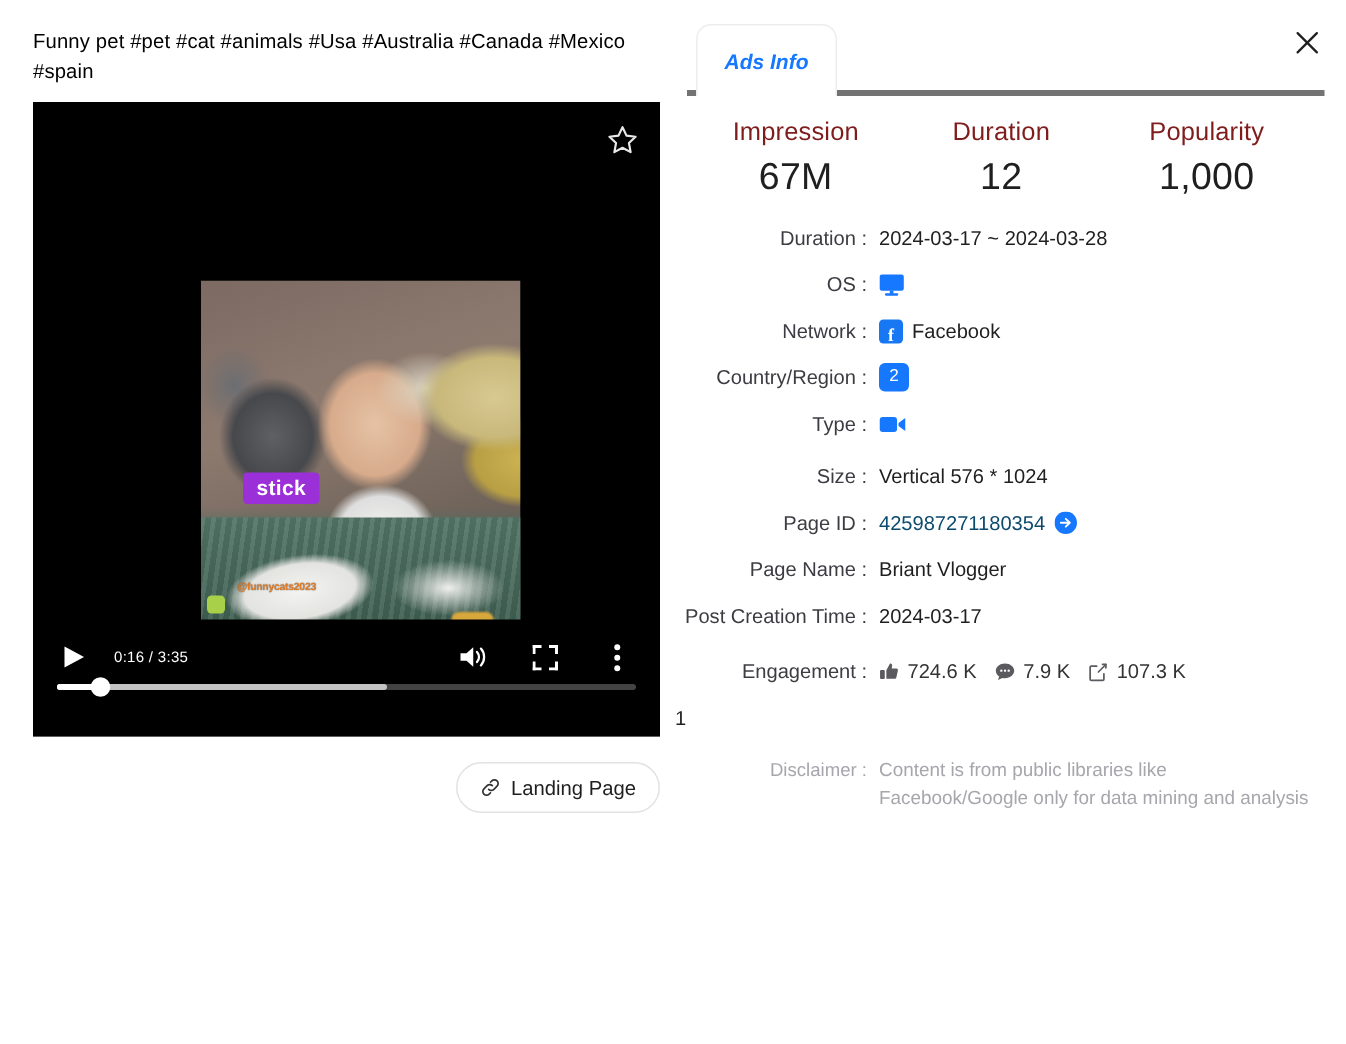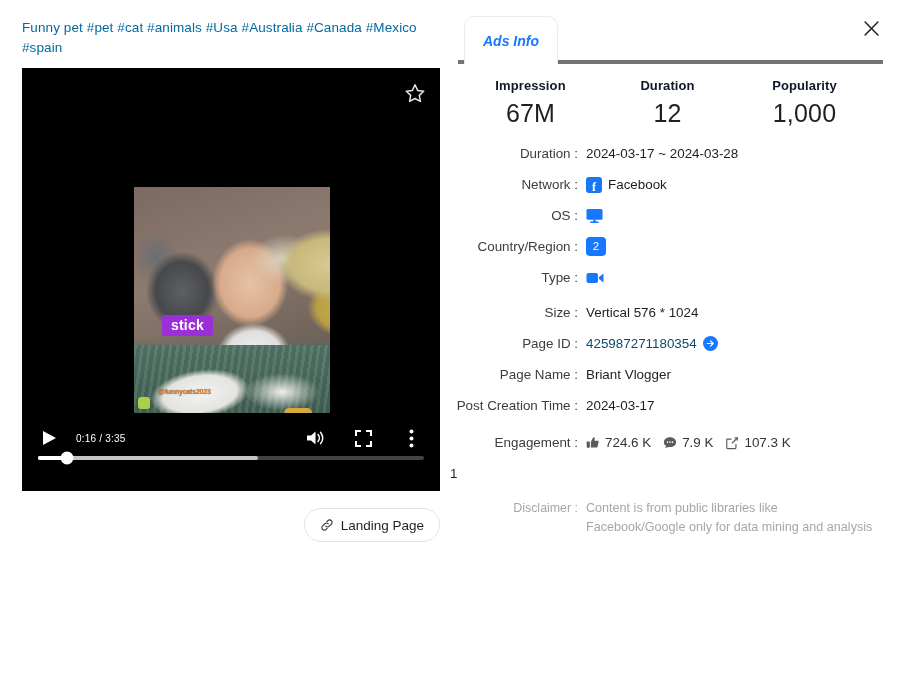--- a/index.html
+++ b/index.html
@@ -25,21 +25,21 @@
   .left-col {
     width: 450px;
     height: 696px;
     position: relative;
     padding: 18px 10px 0 22px;
   }
 
   .ad-title {
     font-size: 13.5px;
     line-height: 20px;
-    color: #0369a1;
+    color: #000000;
     width: 410px;
     letter-spacing: 0.1px;
   }
 
   .video-box {
     position: absolute;
     left: 22px;
     top: 68px;
     width: 418px;
     height: 423px;
@@ -58,21 +58,21 @@
     justify-content: center;
     cursor: pointer;
     z-index: 5;
   }
 
   
   .video-frame {
     position: absolute;
     left: 112px;
     top: 119px;
-    width: 196px;
+    width: 213px;
     height: 244px;
     overflow: hidden;
     background: #0b0b0b;
   }
 
   .clip-img {
     position: absolute;
     inset: 0;
     background:
       
@@ -300,24 +300,23 @@
   .stats-row {
     display: flex;
     margin-top: 14px;
     padding: 0 24px 0 12px;
   }
   .stat {
     flex: 1;
     text-align: center;
   }
   .stat-label {
-    font-size: 13px;
-    color: #0f172a;
+    font-size: 17px;
+    color: #7f1d1d;
     letter-spacing: 0.1px;
-    font-weight: bold;
   }
   .stat-value {
     margin-top: 6px;
     font-size: 25px;
     color: #1f1f1f;
     letter-spacing: 0.2px;
   }
 
   .info-list {
     margin-top: 16px;
@@ -511,35 +510,35 @@
     </div>
 
     <div class="info-list">
 
       <div class="info-row">
         <div class="info-label">Duration :</div>
         <div class="info-value">2024-03-17 ~ 2024-03-28</div>
       </div>
 
       <div class="info-row">
-        <div class="info-label">Network :</div>
-        <div class="info-value">
-          <span class="fb-icon">f</span>
-          <span>Facebook</span>
-        </div>
-      </div>
-
-      <div class="info-row">
         <div class="info-label">OS :</div>
         <div class="info-value">
           <svg width="17" height="16" viewBox="0 0 18 16">
             <rect x="0.5" y="0.5" width="17" height="11.5" rx="1.6" fill="#1677ff"></rect>
             <rect x="7.6" y="12" width="2.6" height="2.3" fill="#1677ff"></rect>
             <rect x="4.2" y="13.8" width="9.4" height="1.7" rx="0.8" fill="#1677ff"></rect>
           </svg>
+        </div>
+      </div>
+
+      <div class="info-row">
+        <div class="info-label">Network :</div>
+        <div class="info-value">
+          <span class="fb-icon">f</span>
+          <span>Facebook</span>
         </div>
       </div>
 
       <div class="info-row">
         <div class="info-label">Country/Region :</div>
         <div class="info-value">
           <span class="badge">2</span>
         </div>
       </div>
 

